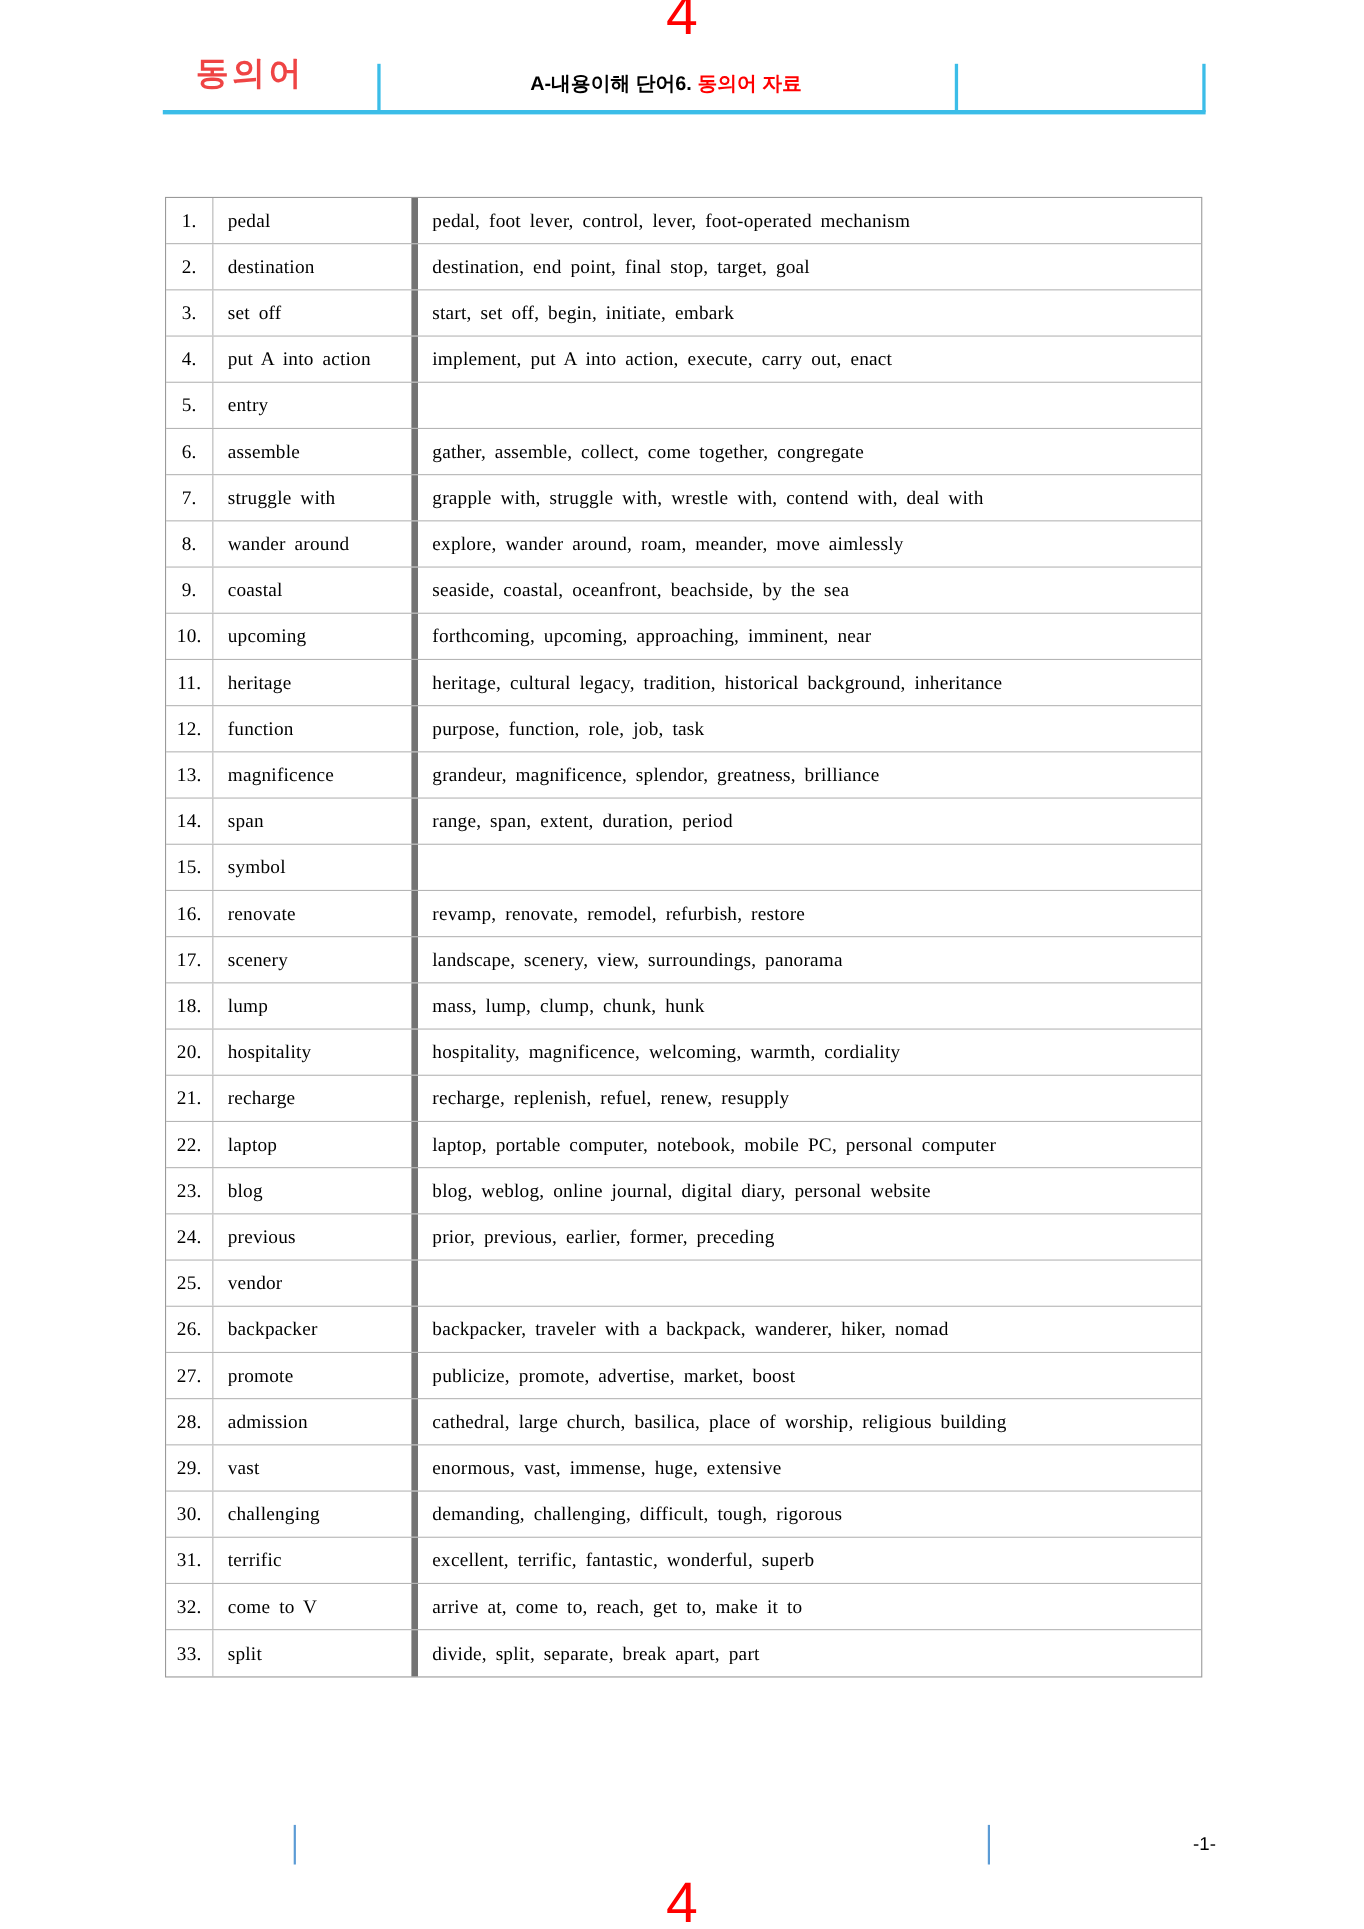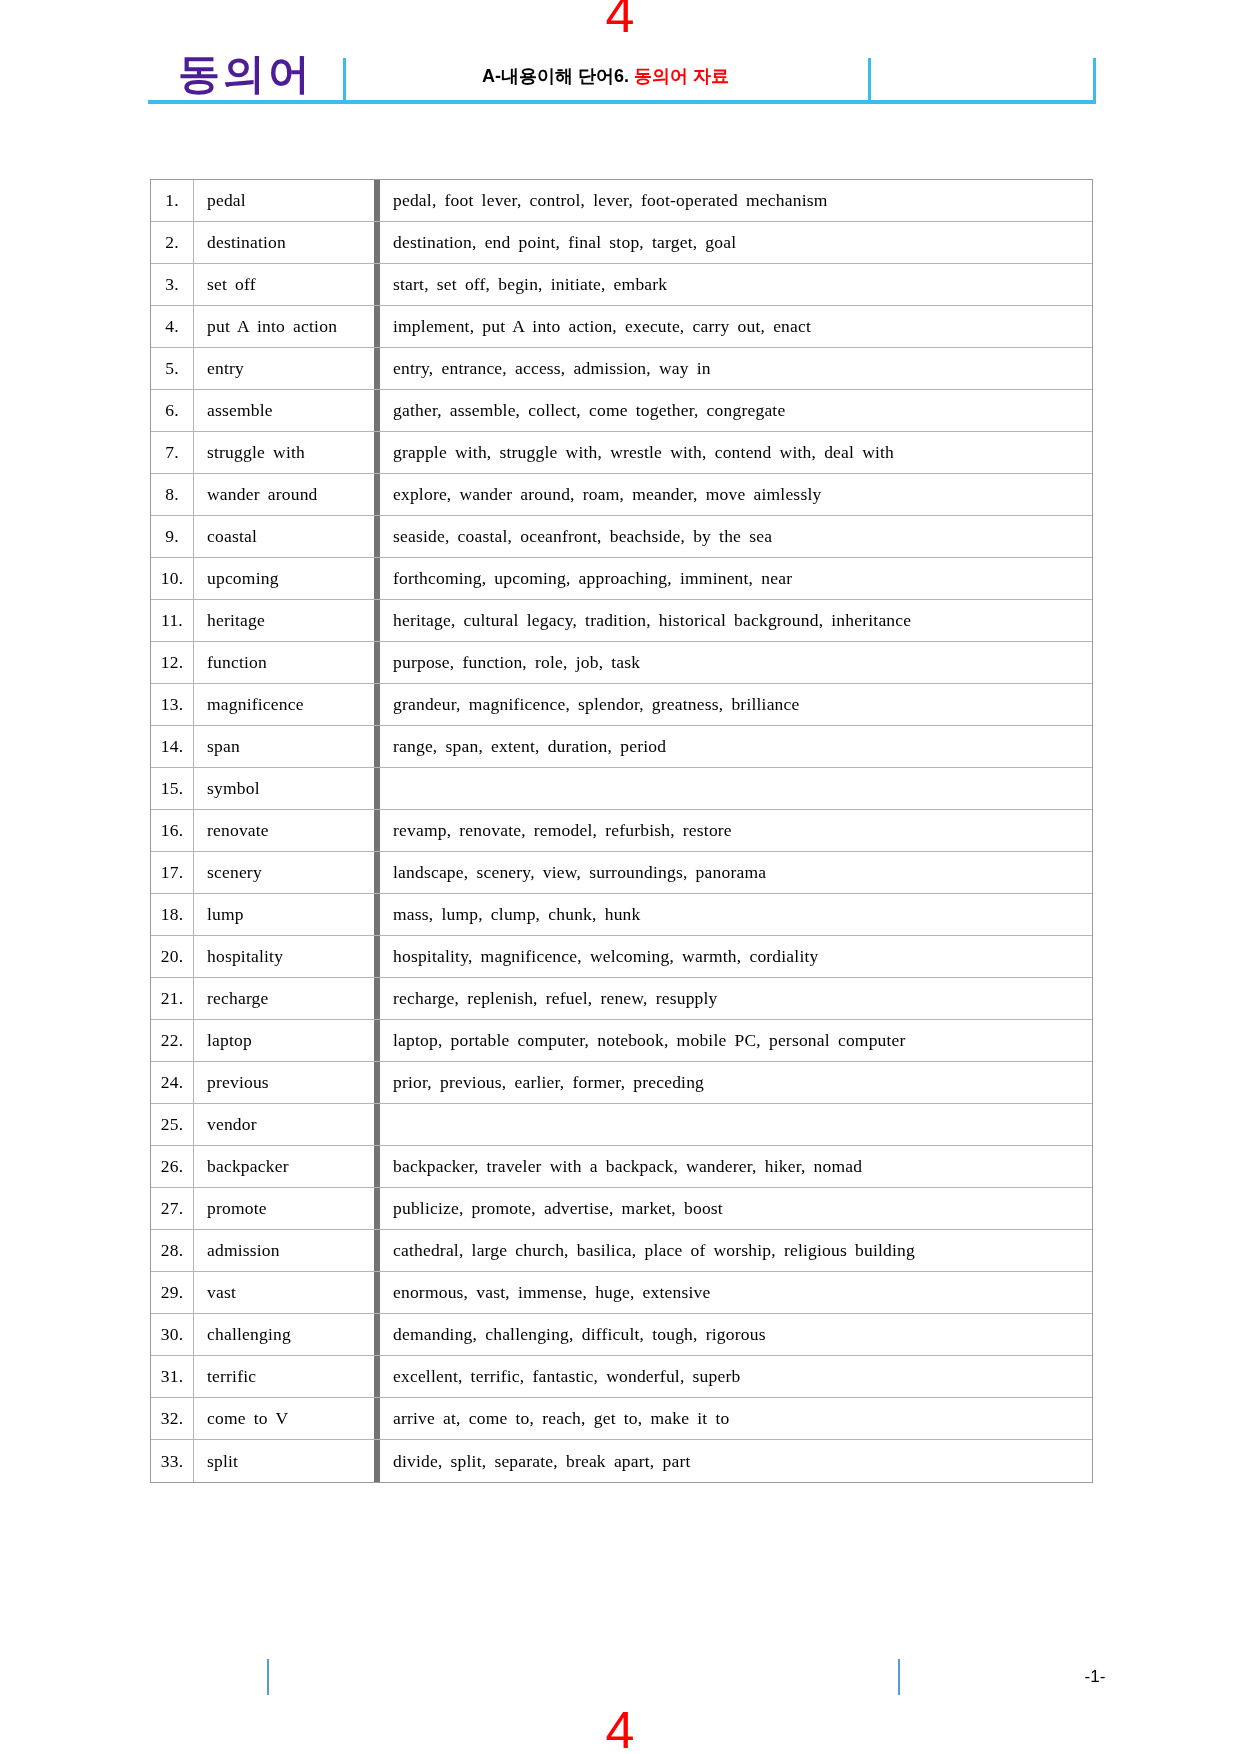--- a/index.html
+++ b/index.html
@@ -28,24 +28,24 @@
   .pagenum.top    { top:-12px; }
   .pagenum.bottom { top:1704px; }
 
   
   .header-title {
     position:absolute;
     left:178px;
     top:50px;
     font-family:"Liberation Sans", sans-serif;
     font-weight:900;
-    font-size:42px;
+    font-size:30px;
     letter-spacing:3px;
     line-height:1.15;
-    color:#4c1d95;
+    color:#ef4444;
     white-space:nowrap;
   }
   .header-sub {
     position:absolute;
     left:343px;
     top:64px;
     width:525px;
     text-align:center;
     font-family:"Liberation Sans", sans-serif;
     font-weight:700;
@@ -164,21 +164,20 @@
 
     <div class="tr">
       <div class="td num">4.</div>
       <div class="td word">put A into action</div>
       <div class="td syn">implement, put A into action, execute, carry out, enact</div>
     </div>
 
     <div class="tr">
       <div class="td num">5.</div>
       <div class="td word">entry</div>
-      <div class="td syn">entry, entrance, access, admission, way in</div>
     </div>
 
     <div class="tr">
       <div class="td num">6.</div>
       <div class="td word">assemble</div>
       <div class="td syn">gather, assemble, collect, come together, congregate</div>
     </div>
 
     <div class="tr">
       <div class="td num">7.</div>
@@ -263,20 +262,25 @@
       <div class="td word">recharge</div>
       <div class="td syn">recharge, replenish, refuel, renew, resupply</div>
     </div>
 
     <div class="tr">
       <div class="td num">22.</div>
       <div class="td word">laptop</div>
       <div class="td syn">laptop, portable computer, notebook, mobile PC, personal computer</div>
     </div>
 
+    <div class="tr">
+      <div class="td num">23.</div>
+      <div class="td word">blog</div>
+      <div class="td syn">blog, weblog, online journal, digital diary, personal website</div>
+    </div>
 
     <div class="tr">
       <div class="td num">24.</div>
       <div class="td word">previous</div>
       <div class="td syn">prior, previous, earlier, former, preceding</div>
     </div>
 
     <div class="tr">
       <div class="td num">25.</div>
       <div class="td word">vendor</div>

